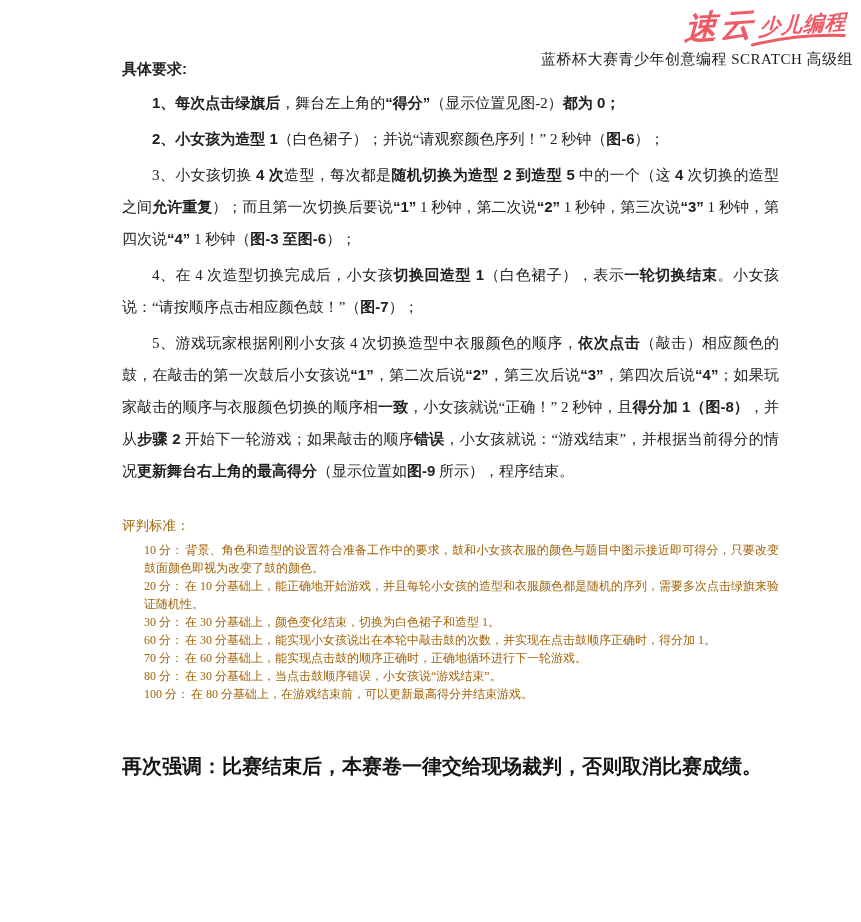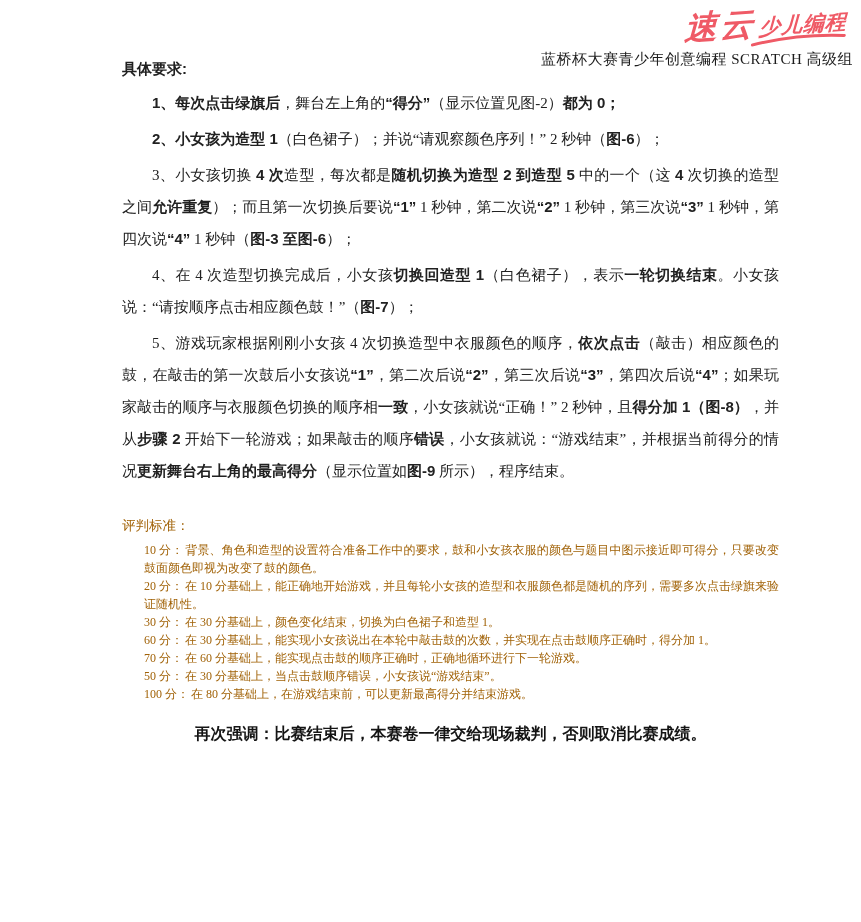--- a/index.html
+++ b/index.html
@@ -61,23 +61,23 @@
     margin:0 0 4px 0;
     font-size:13.5px;line-height:22px;font-weight:normal;
   }
   .crit-item{
     padding-left:22px;
     font-size:12px;line-height:18px;
     text-align:justify;
   }
   .crit-score{margin-right:2px;}
   .footer-line{
-    margin:16px 0 0 0;
-    text-align:center;
-    font-size:16px;line-height:30px;
+    margin:48px 0 0 0;
+    text-align:left;
+    font-size:20px;line-height:30px;
     font-weight:bold;
     font-family:"Liberation Sans",sans-serif;
     color:#141414;
   }
 </style>
 </head>
 <body>
 
 <div class="page">
 
@@ -103,21 +103,21 @@
       </div>
 
     <div class="criteria">
       <p class="criteria-heading">评判标准：</p>
       <div>
           <div class="crit-item"><span class="crit-score">10 分：</span><span>背景、角色和造型的设置符合准备工作中的要求，鼓和小女孩衣服的颜色与题目中图示接近即可得分，只要改变鼓面颜色即视为改变了鼓的颜色。</span></div>
           <div class="crit-item"><span class="crit-score">20 分：</span><span>在 10 分基础上，能正确地开始游戏，并且每轮小女孩的造型和衣服颜色都是随机的序列，需要多次点击绿旗来验证随机性。</span></div>
           <div class="crit-item"><span class="crit-score">30 分：</span><span>在 30 分基础上，颜色变化结束，切换为白色裙子和造型 1。</span></div>
           <div class="crit-item"><span class="crit-score">60 分：</span><span>在 30 分基础上，能实现小女孩说出在本轮中敲击鼓的次数，并实现在点击鼓顺序正确时，得分加 1。</span></div>
           <div class="crit-item"><span class="crit-score">70 分：</span><span>在 60 分基础上，能实现点击鼓的顺序正确时，正确地循环进行下一轮游戏。</span></div>
-          <div class="crit-item"><span class="crit-score">50 分：</span><span>在 30 分基础上，当点击鼓顺序错误，小女孩说“游戏结束”。</span></div>
+          <div class="crit-item"><span class="crit-score">80 分：</span><span>在 30 分基础上，当点击鼓顺序错误，小女孩说“游戏结束”。</span></div>
           <div class="crit-item"><span class="crit-score">100 分：</span><span>在 80 分基础上，在游戏结束前，可以更新最高得分并结束游戏。</span></div>
         </div>
     </div>
 
     <p class="footer-line">再次强调：比赛结束后，本赛卷一律交给现场裁判，否则取消比赛成绩。</p>
 
   </div>
 </div>
 
 </body></html>

